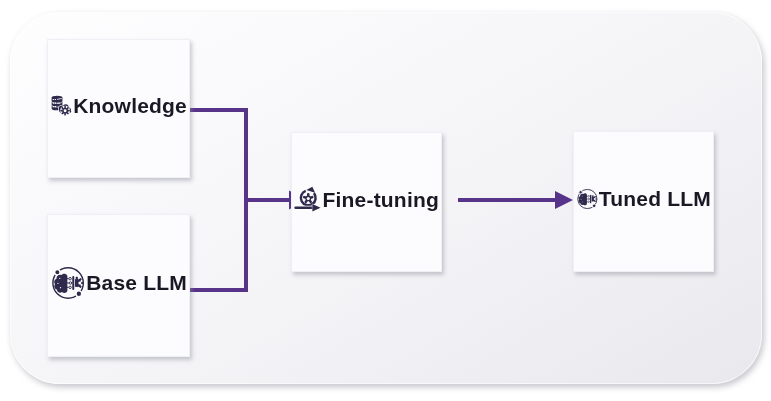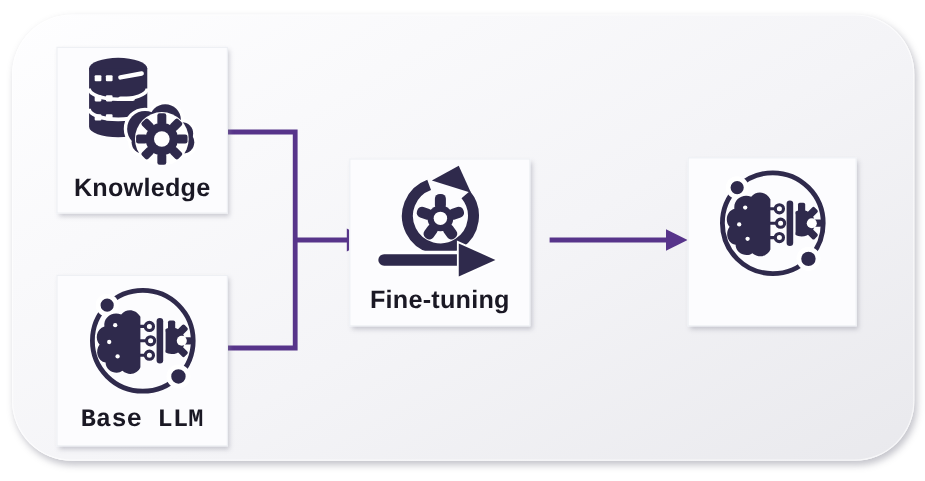--- a/index.html
+++ b/index.html
@@ -11,25 +11,25 @@
     position:absolute; left:10px; top:12px; width:752px; height:372px;
     border-radius:50px;
     background:linear-gradient(150deg, var(--panel-gradient-start,#fefeff) 0%, #f4f4f7 55%, var(--panel-gradient-end,#e9e9ed) 100%);
     box-shadow:2px 3px 6px rgba(125,125,140,0.45), inset 0 0 0 1px rgba(255,255,255,0.6);
   }
   .node {
     position:absolute; box-sizing:border-box;
     background:var(--node-background,#fcfcfe);
     border:1px solid #eef0f4;
     box-shadow:2px 3px 4px rgba(140,140,155,0.45);
-    display:flex; flex-direction:column; align-items:center; justify-content:space-between;
+    display:flex; align-items:center; justify-content:space-between;
     padding:4px 2px 10px 2px;
   }
   #node-knowledge   { left:47px;  top:39px;  width:143px; height:139px; }
-  #node-base-llm    { left:47px;  top:229px; width:143px; height:143px;font-family:Liberation Mono, monospace; }
+  #node-base-llm    { left:47px;  top:214px; width:143px; height:143px; }
   #node-fine-tuning { left:291px; top:132px; width:151px; height:140px; }
   #node-tuned-llm   { left:573px; top:131px; width:141px; height:141px; }
   .node-label {
     font-size:21px; font-weight:700; color:var(--label,#1a1824);
     letter-spacing:0.2px; white-space:nowrap; line-height:1;
   }
   .icon { color:var(--icon,#2f2a4c); display:block; }
   .edges { position:absolute; left:0; top:0; color:var(--edge,#57348a); }
   .edge-line { stroke:currentColor; stroke-width:4; fill:none; }
   .edge-head { fill:currentColor; stroke:none; }
@@ -183,15 +183,16 @@
           <rect x="-3" y="-17" width="6" height="8" rx="1.5" transform="rotate(90)"></rect>
           <rect x="-3" y="-17" width="6" height="8" rx="1.5" transform="rotate(135)"></rect>
           <rect x="-3" y="-17" width="6" height="8" rx="1.5" transform="rotate(225)"></rect>
           <rect x="-3" y="-17" width="6" height="8" rx="1.5" transform="rotate(270)"></rect>
           <rect x="-3" y="-17" width="6" height="8" rx="1.5" transform="rotate(315)"></rect>
           <circle cx="0" cy="0" r="11"></circle>
         </g>
         <circle cx="8.5" cy="0" r="4.2" fill="#ffffff"></circle>
       </g>
     </svg>
+    <div class="node-label">Tuned LLM</div>
   </div>
 
 </div>
 
 </body></html>

